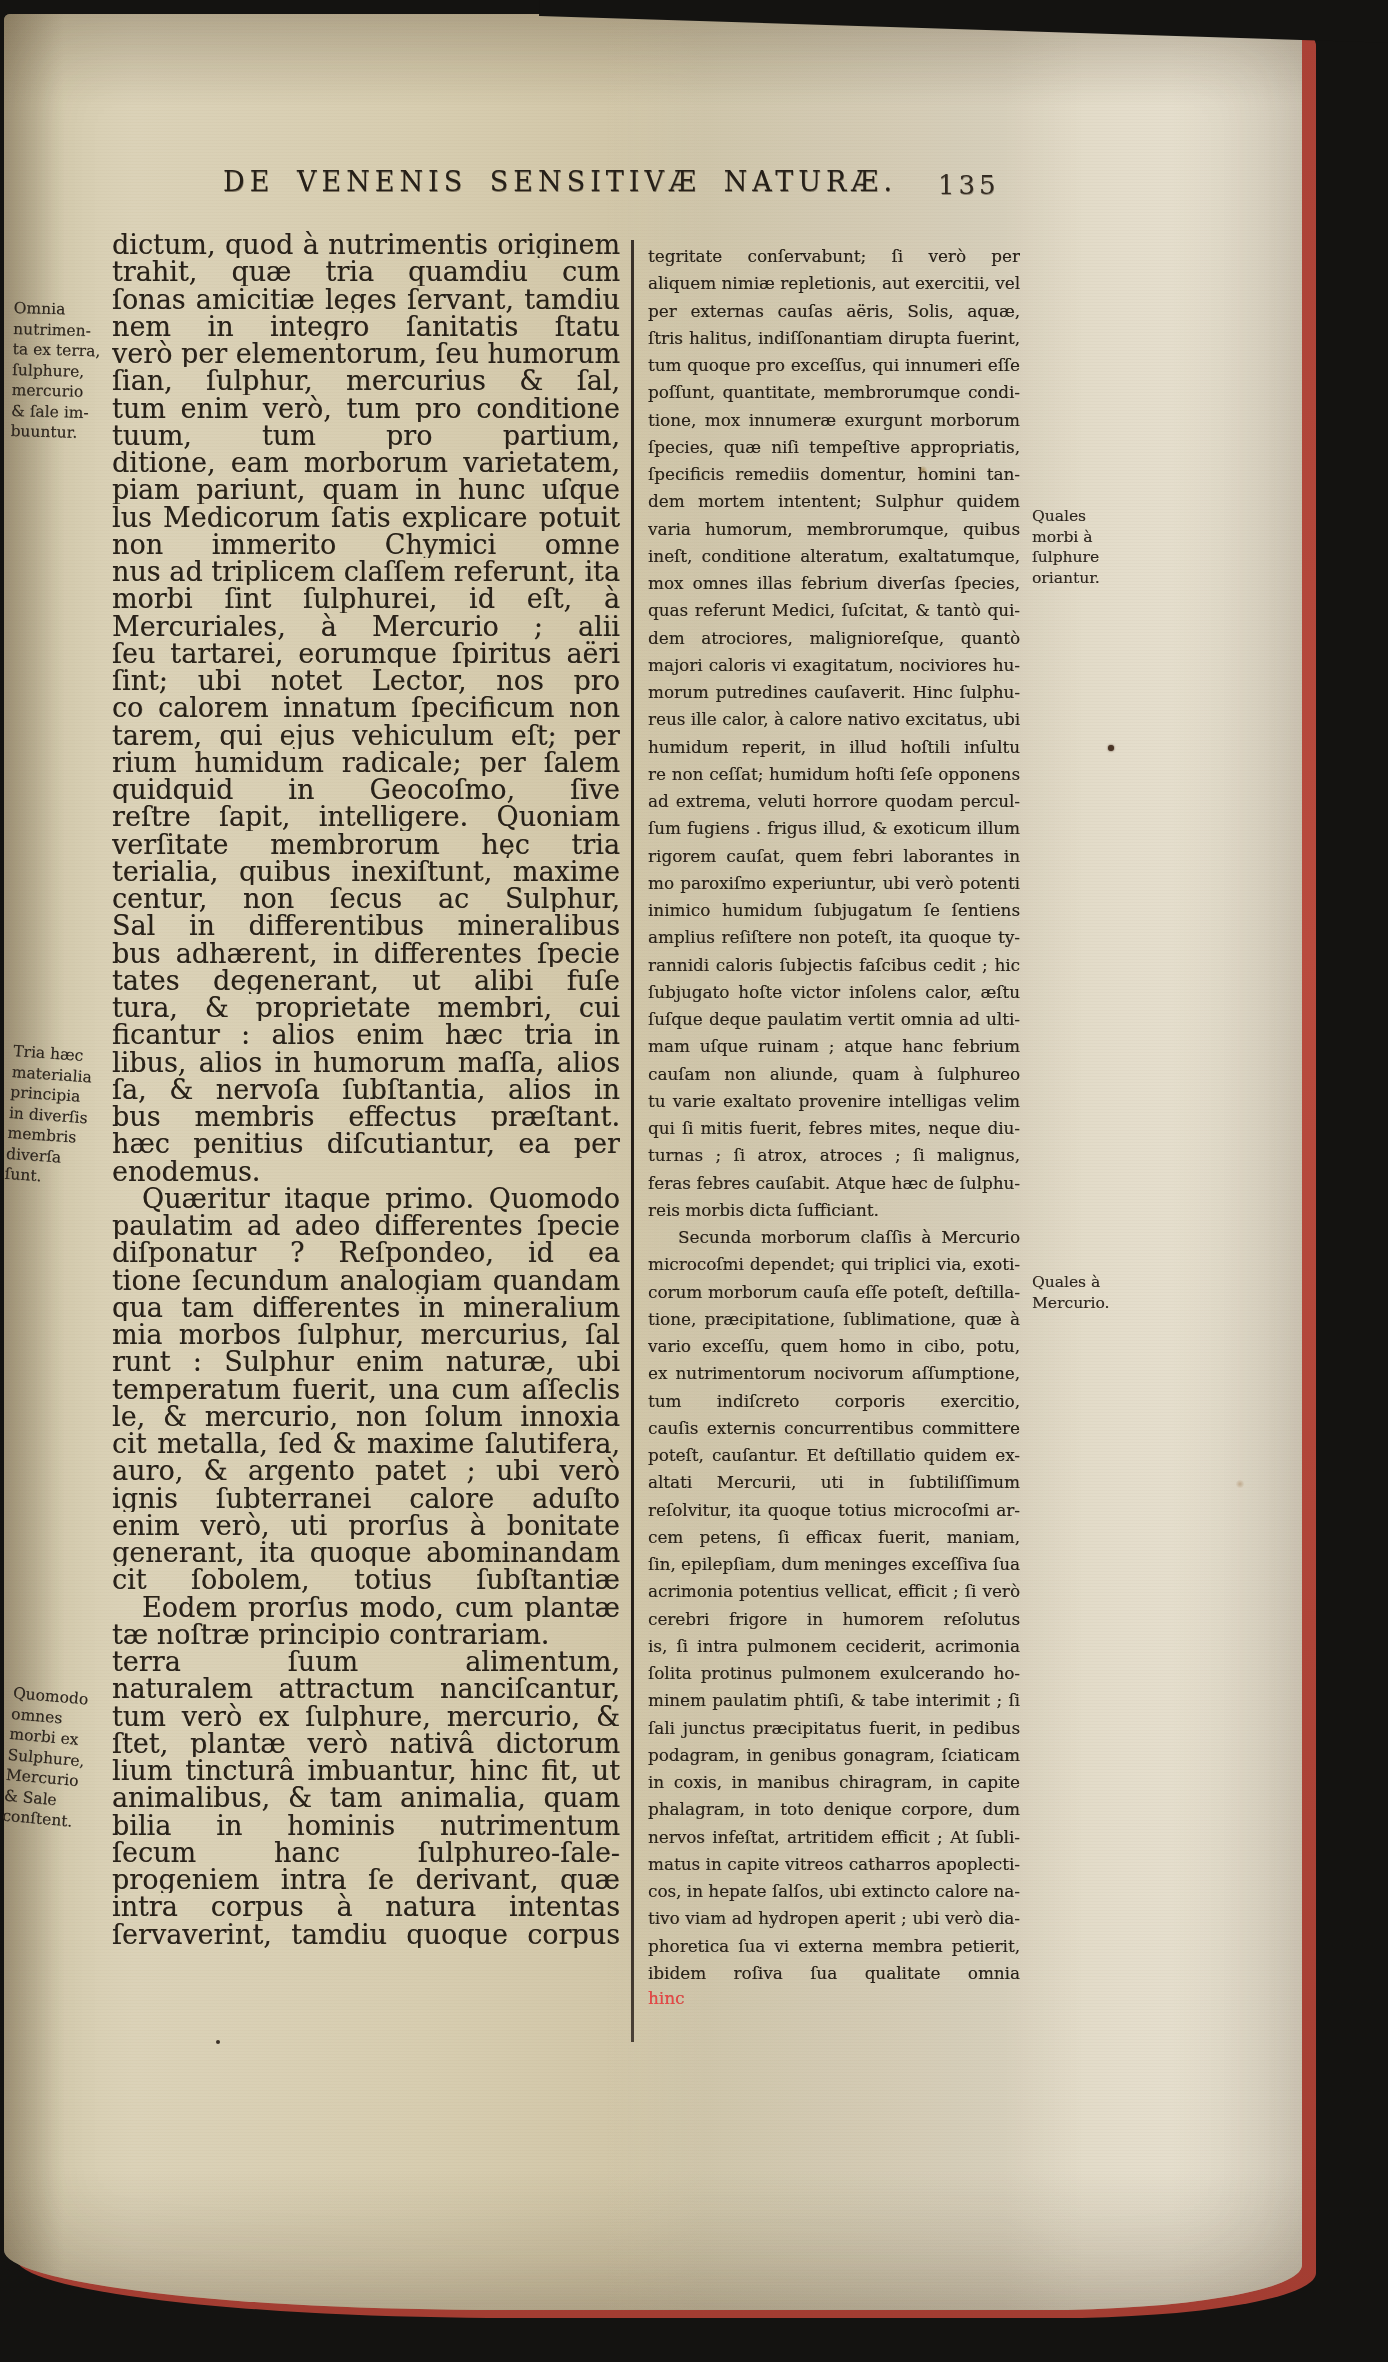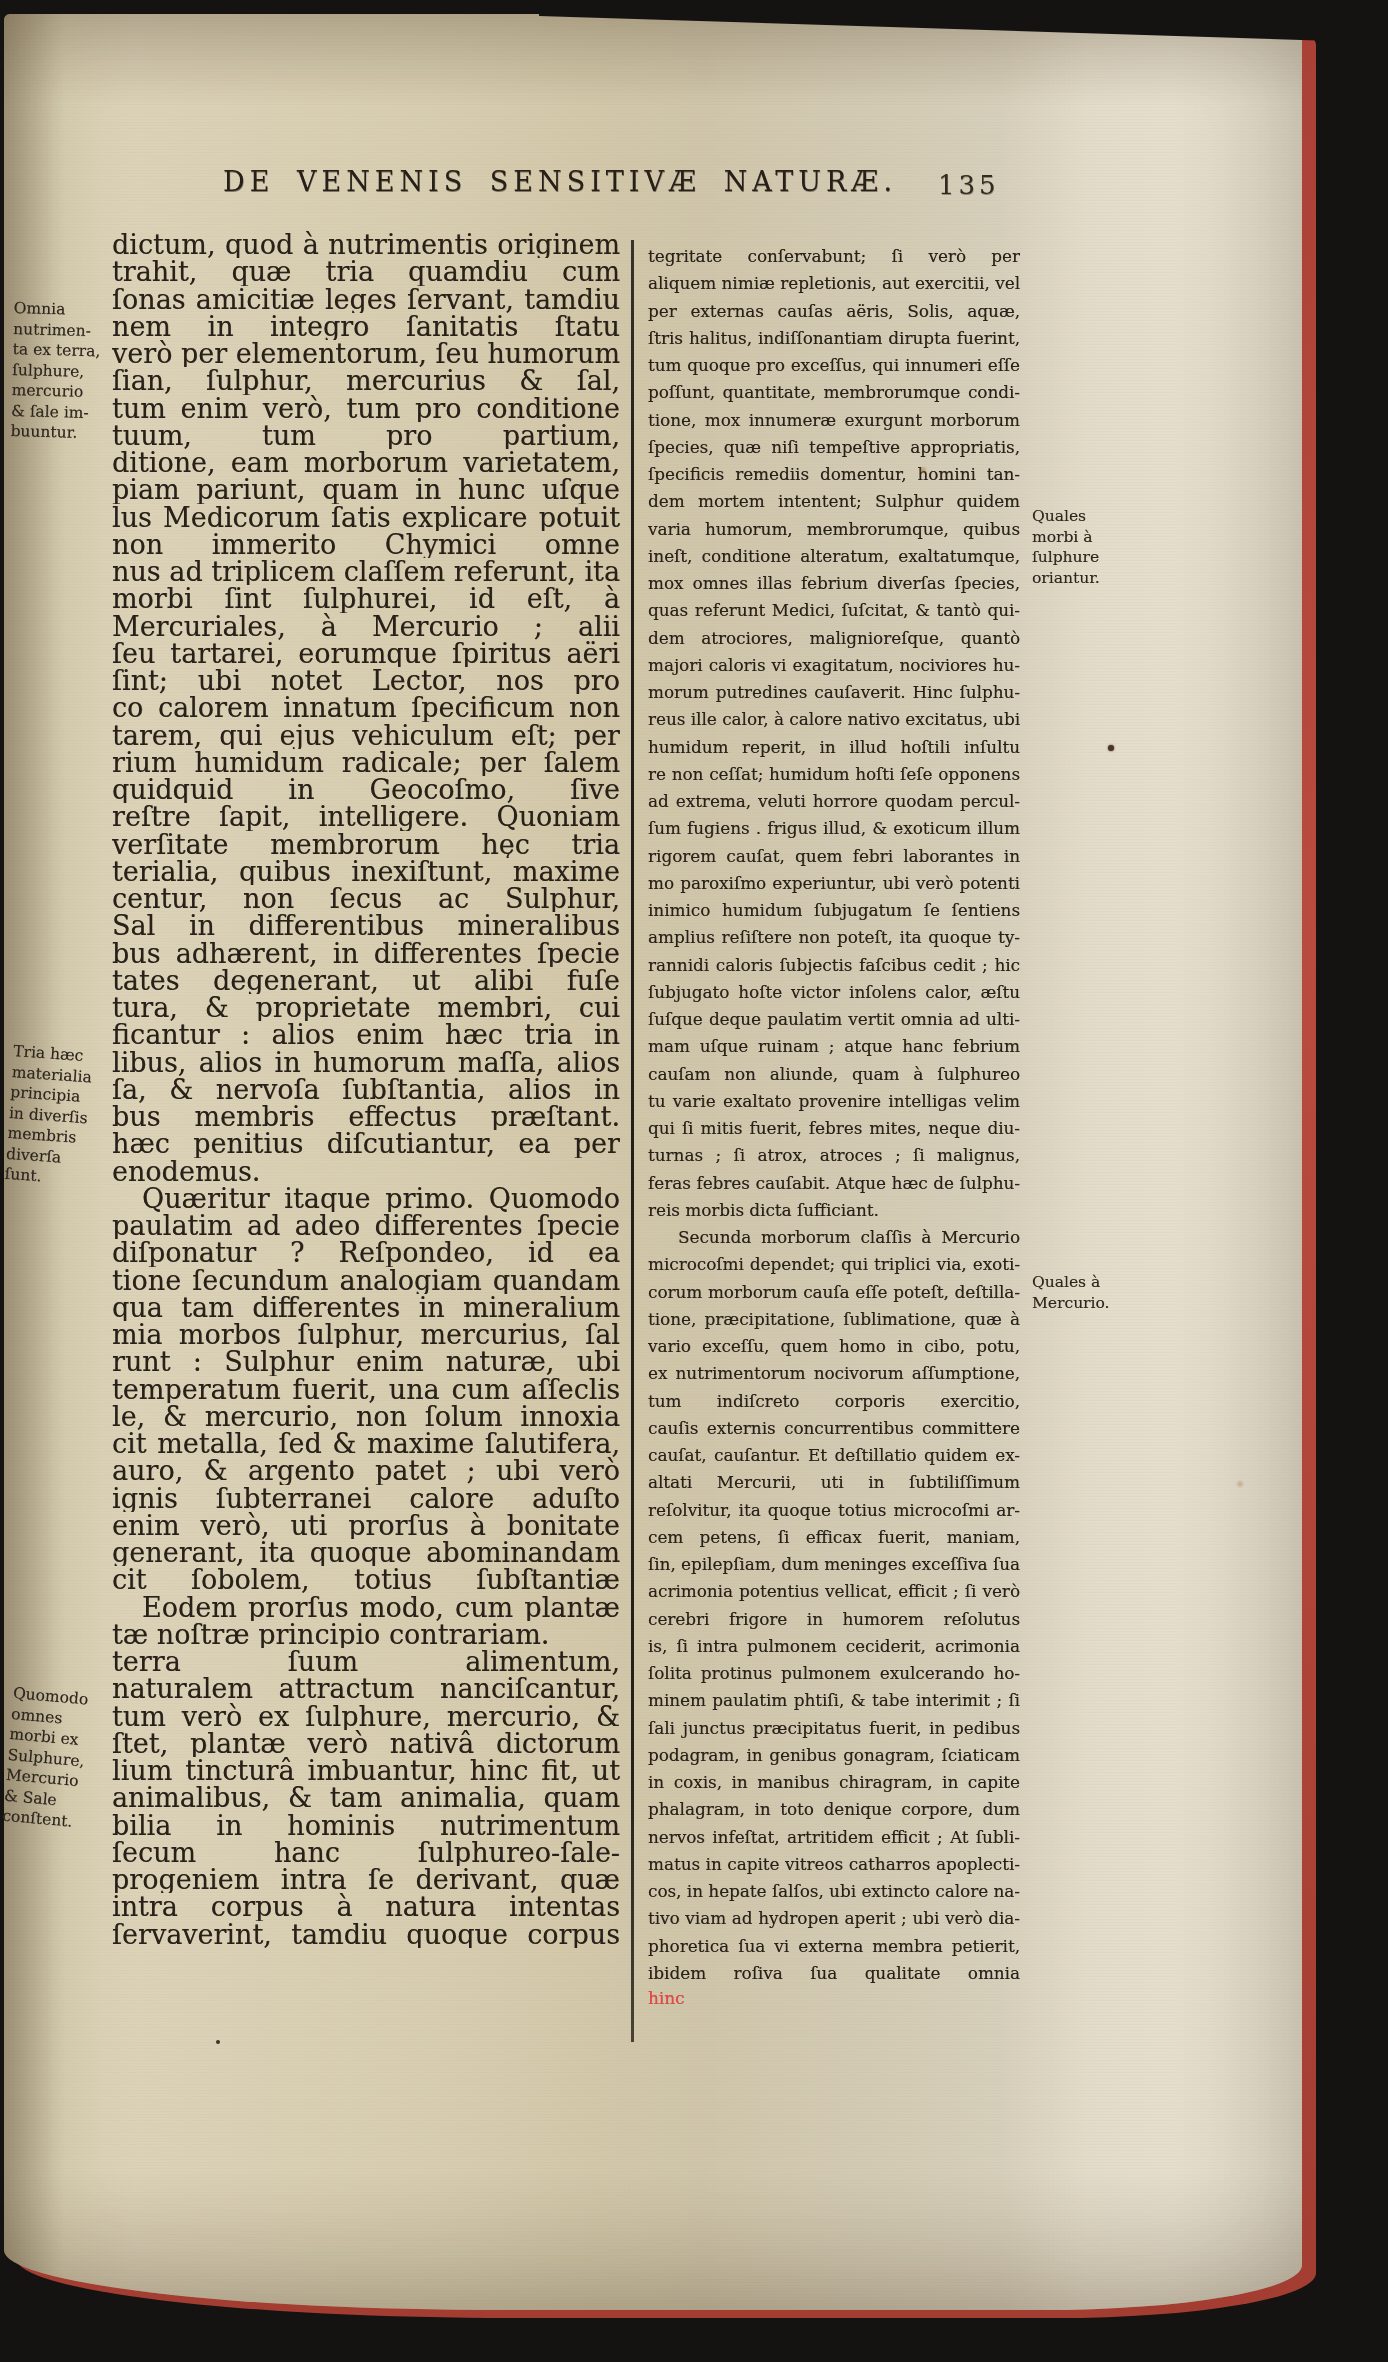--- a/index.html
+++ b/index.html
@@ -196,21 +196,21 @@
       <div class="tl">feras febres cauſabit. Atque hæc de ſulphu-</div>
       <div class="tl end">reis morbis dicta ſufficiant.</div>
       <div class="tl ind">Secunda morborum claſſis à Mercurio</div>
       <div class="tl">microcoſmi dependet; qui triplici via, exoti-</div>
       <div class="tl">corum morborum cauſa eſſe poteſt, deſtilla-</div>
       <div class="tl">tione, præcipitatione, ſublimatione, quæ à</div>
       <div class="tl">vario exceſſu, quem homo in cibo, potu, tum</div>
       <div class="tl">ex nutrimentorum nocivorum aſſumptione,</div>
       <div class="tl">tum indiſcreto corporis exercitio, cæteriſque</div>
       <div class="tl">cauſis externis concurrentibus committere</div>
-      <div class="tl">cauſat, cauſantur. Et deſtillatio quidem ex-</div>
+      <div class="tl">poteſt, cauſantur. Et deſtillatio quidem ex-</div>
       <div class="tl">altati Mercurii, uti in ſubtiliſſimum vaporem</div>
       <div class="tl">reſolvitur, ita quoque totius microcoſmi ar-</div>
       <div class="tl">cem petens, ſi efficax fuerit, maniam, phrene-</div>
       <div class="tl">ſin, epilepſiam, dum meninges exceſſiva ſua</div>
       <div class="tl">acrimonia potentius vellicat, efficit ; ſi verò</div>
       <div class="tl">cerebri frigore in humorem reſolutus fuerit,</div>
       <div class="tl">is, ſi intra pulmonem ceciderit, acrimonia ſua</div>
       <div class="tl">ſolita protinus pulmonem exulcerando ho-</div>
       <div class="tl">minem paulatim phtiſi, &amp; tabe interimit ; ſi</div>
       <div class="tl">ſali junctus præcipitatus fuerit, in pedibus</div>

